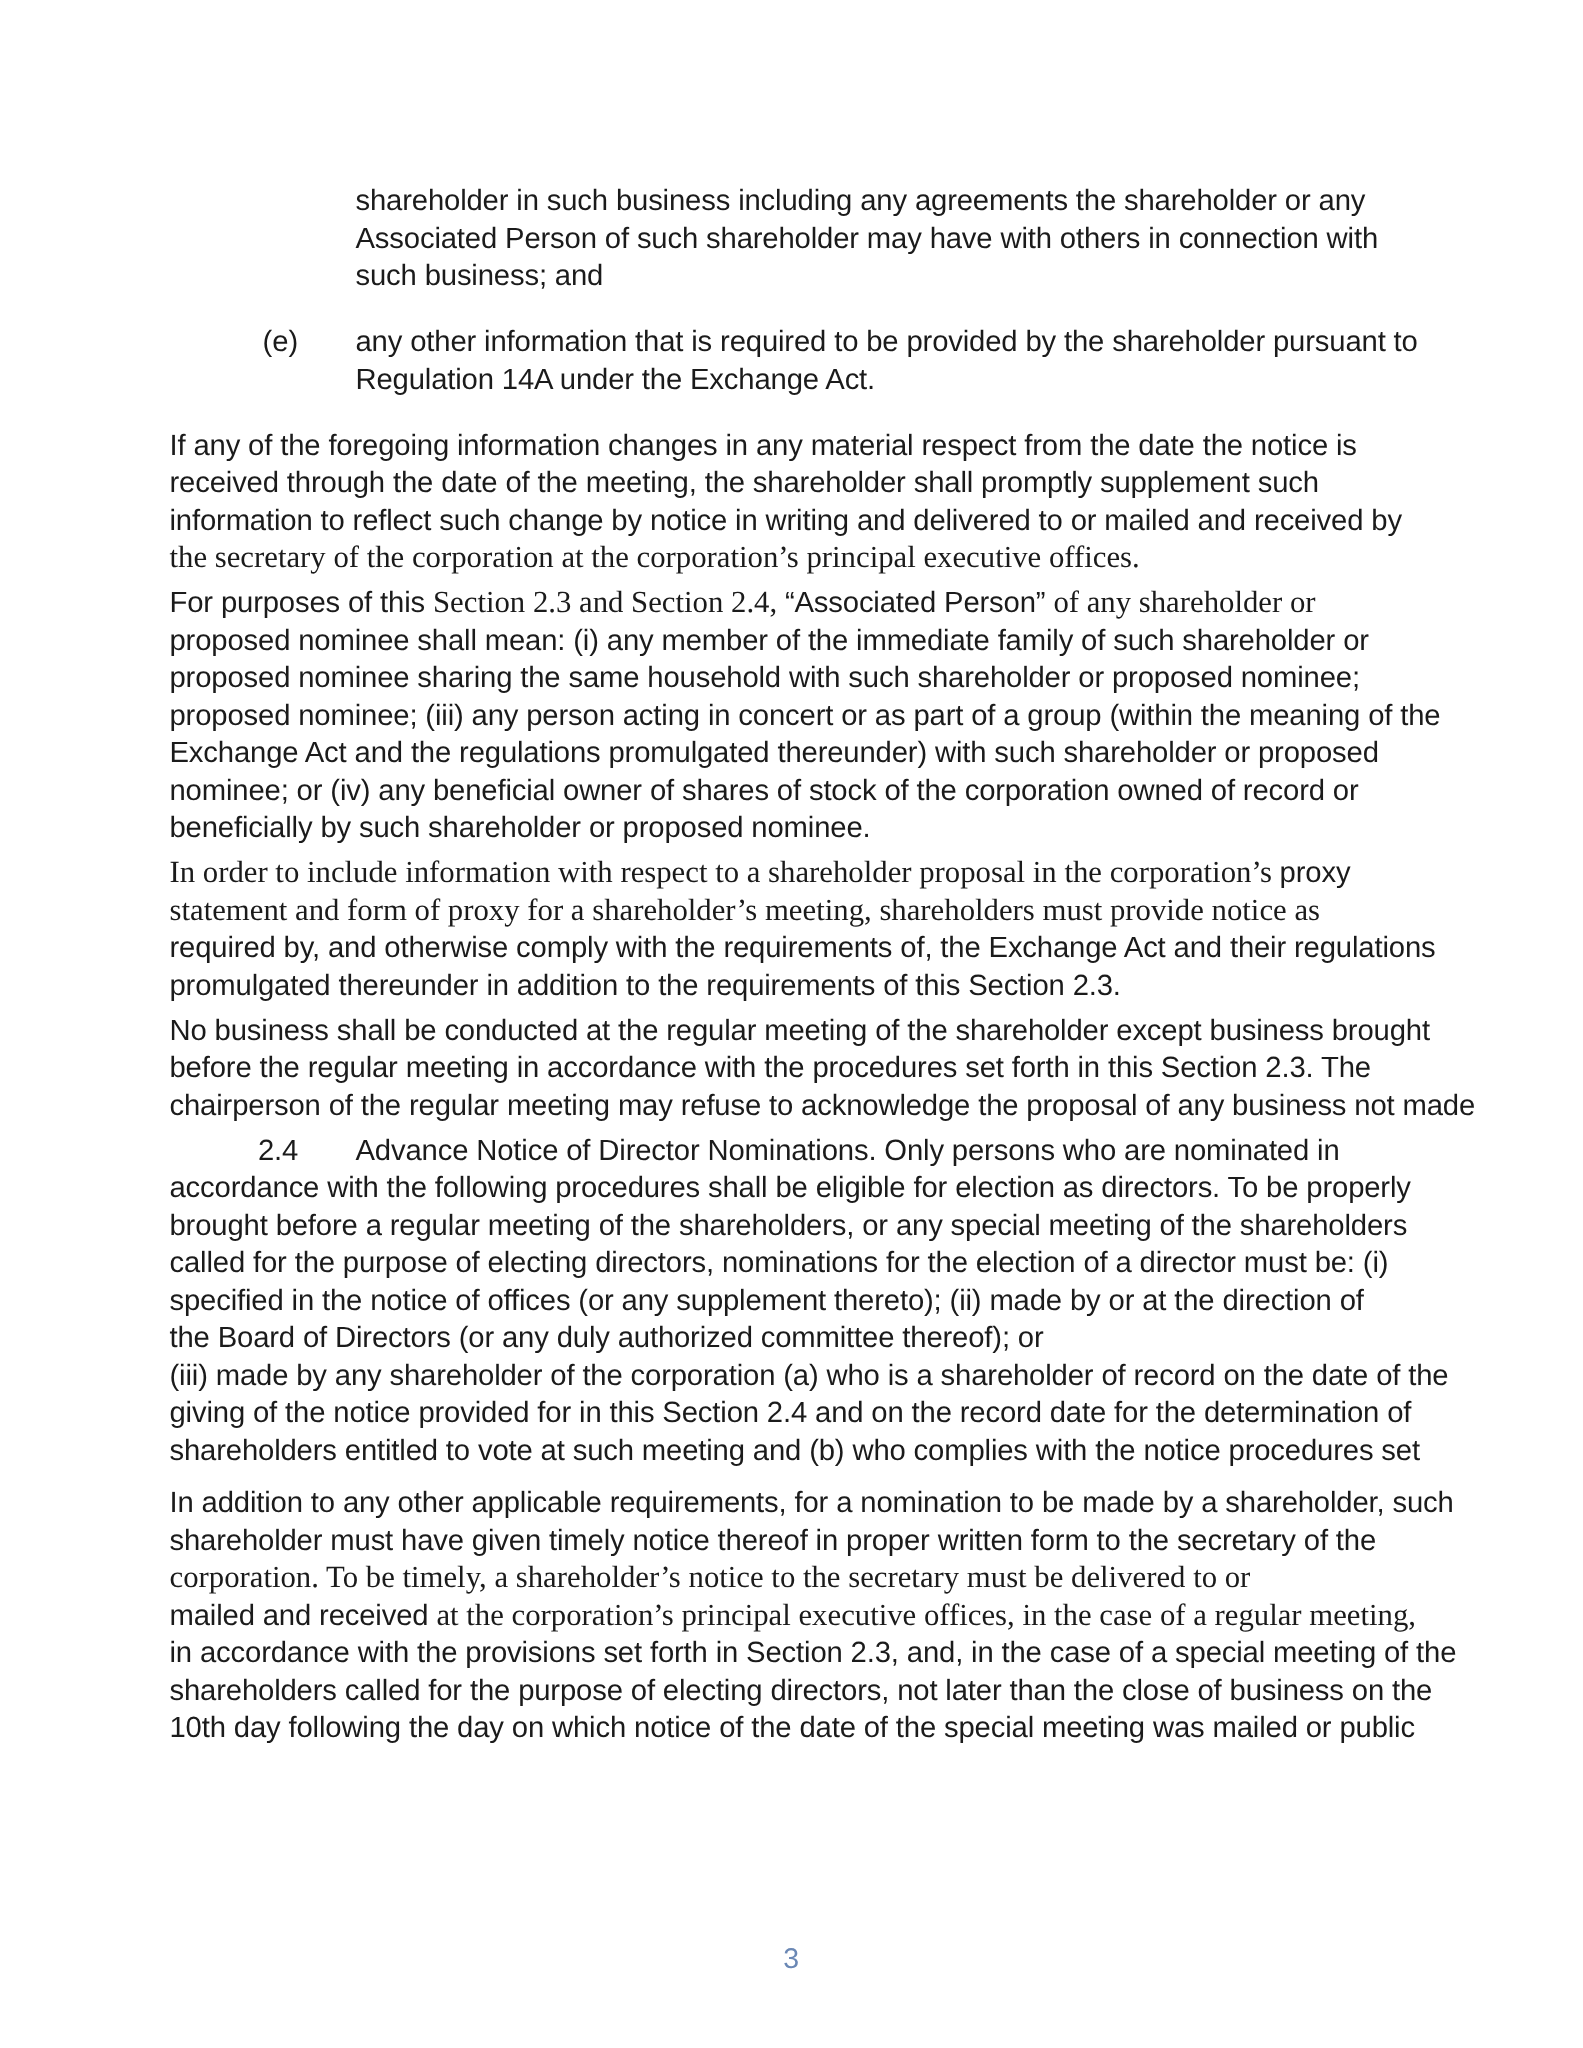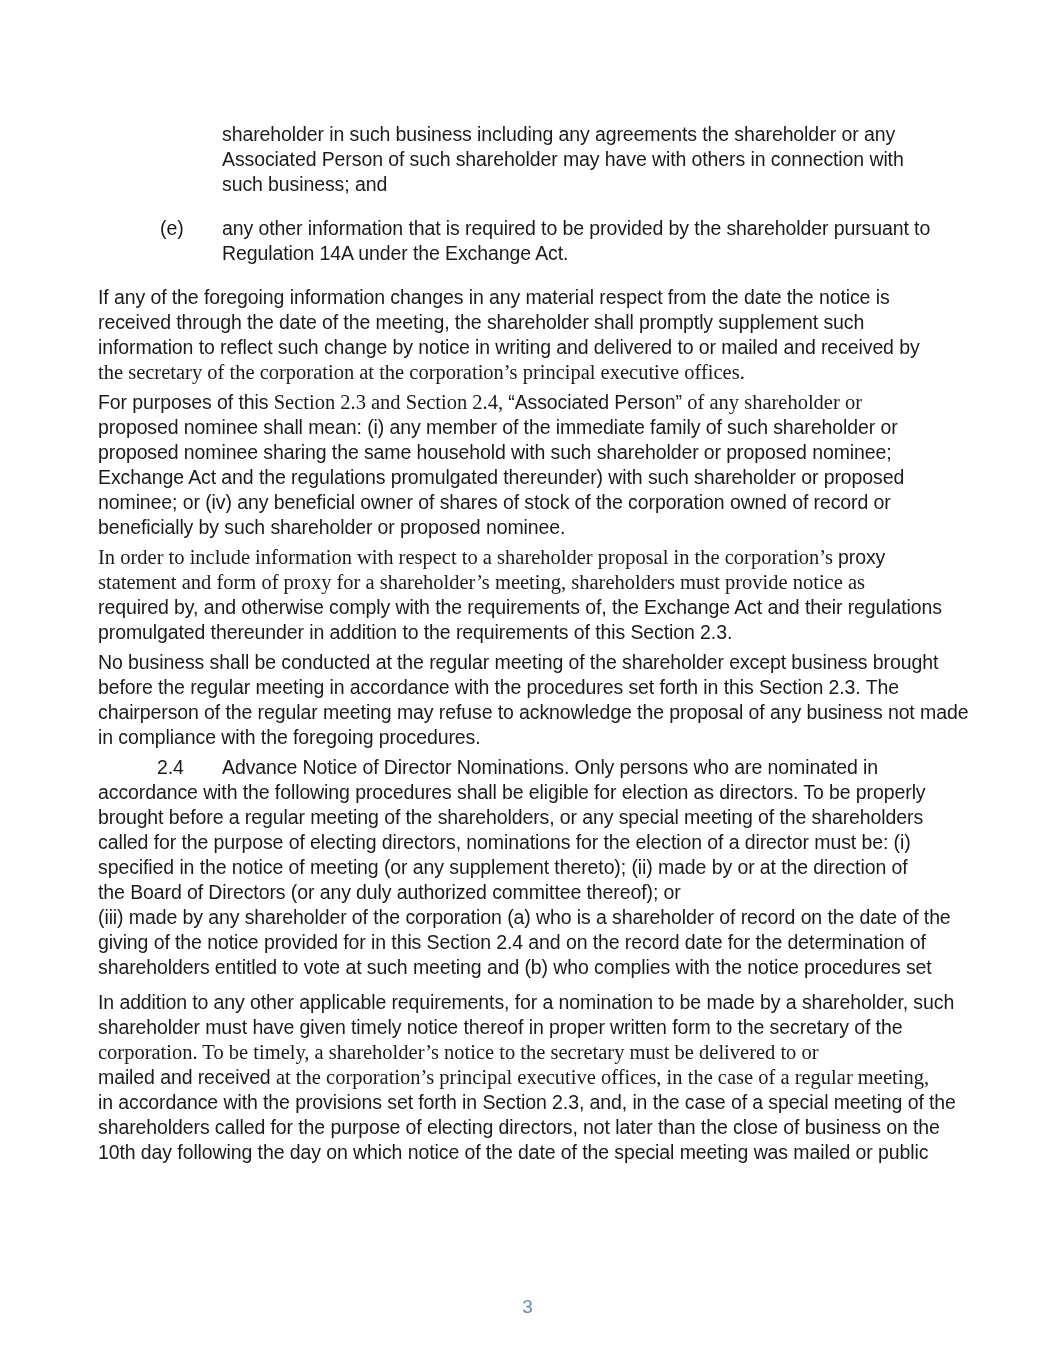--- a/index.html
+++ b/index.html
@@ -5,21 +5,21 @@
   html, body { margin:0; padding:0; overflow:hidden; }
   body {
     width:1055px; height:1365px;
     background:#ffffff;
     position:relative;
     color:#1b1b1b;
     font-family:"Liberation Sans", sans-serif;
   }
   .doc-body {
     position:absolute;
-    left:98px; top:122px;
+    left:113px; top:122px;
     width:842px;
   }
   .para { position:relative; margin:0 0 5px 0; }
   .para.gap-lg { margin-bottom:19px; }
   .para.pre-gap { margin-top:10px; }
   .para.hang .line { margin-left:124px; }
   .line {
     white-space:nowrap;
     line-height:25px;
     height:25px;
@@ -59,42 +59,42 @@
     <div class="para">
       <div class="line"><span class="sans">If any of the foregoing information changes in any material respect from the date the notice is</span></div>
       <div class="line"><span class="sans">received through the date of the meeting, the shareholder shall promptly supplement such</span></div>
       <div class="line"><span class="sans">information to reflect such change by notice in writing and delivered to or mailed and received by</span></div>
       <div class="line"><span class="serif">the secretary of the corporation at the corporation’s principal executive offices.</span></div>
     </div>
     <div class="para">
       <div class="line"><span class="sans">For purposes of this </span><span class="serif">Section 2.3 and Section 2.4, </span><span class="sans">“Associated Person” </span><span class="serif">of any shareholder or</span></div>
       <div class="line"><span class="sans">proposed nominee shall mean: (i) any member of the immediate family of such shareholder or</span></div>
       <div class="line"><span class="sans">proposed nominee sharing the same household with such shareholder or proposed nominee;</span></div>
+      <div class="line"><span class="sans">proposed nominee; (iii) any person acting in concert or as part of a group (within the meaning of the</span></div>
       <div class="line"><span class="sans">Exchange Act and the regulations promulgated thereunder) with such shareholder or proposed</span></div>
       <div class="line"><span class="sans">nominee; or (iv) any beneficial owner of shares of stock of the corporation owned of record or</span></div>
       <div class="line"><span class="sans">beneficially by such shareholder or proposed nominee.</span></div>
     </div>
     <div class="para">
       <div class="line"><span class="serif">In order to include information with respect to a shareholder proposal in the corporation’s </span><span class="sans">proxy</span></div>
       <div class="line"><span class="serif">statement and form of proxy for a shareholder’s meeting, shareholders must provide notice as</span></div>
       <div class="line"><span class="sans">required by, and otherwise comply with the requirements of, the Exchange Act and their regulations</span></div>
       <div class="line"><span class="sans">promulgated thereunder in addition to the requirements of this Section 2.3.</span></div>
     </div>
     <div class="para">
       <div class="line"><span class="sans">No business shall be conducted at the regular meeting of the shareholder except business brought</span></div>
       <div class="line"><span class="sans">before the regular meeting in accordance with the procedures set forth in this Section 2.3. The</span></div>
       <div class="line"><span class="sans">chairperson of the regular meeting may refuse to acknowledge the proposal of any business not made</span></div>
-      <div class="line"><span class="sans">in compliance with the foregoing procedures.</span></div>
     </div>
     <div class="para">
       <div class="line"><span class="sans secnum">2.4</span><span class="sans">Advance Notice of Director Nominations. Only persons who are nominated in</span></div>
       <div class="line"><span class="sans">accordance with the following procedures shall be eligible for election as directors. To be properly</span></div>
       <div class="line"><span class="sans">brought before a regular meeting of the shareholders, or any special meeting of the shareholders</span></div>
       <div class="line"><span class="sans">called for the purpose of electing directors, nominations for the election of a director must be: (i)</span></div>
-      <div class="line"><span class="sans">specified in the notice of meeting (or any supplement thereto); (ii) made by or at the direction of</span></div>
+      <div class="line"><span class="sans">specified in the notice of offices (or any supplement thereto); (ii) made by or at the direction of</span></div>
       <div class="line"><span class="sans">the Board of Directors (or any duly authorized committee thereof); or</span></div>
       <div class="line"><span class="sans">(iii) made by any shareholder of the corporation (a) who is a shareholder of record on the date of the</span></div>
       <div class="line"><span class="sans">giving of the notice provided for in this Section 2.4 and on the record date for the determination of</span></div>
       <div class="line"><span class="sans">shareholders entitled to vote at such meeting and (b) who complies with the notice procedures set</span></div>
     </div>
     <div class="para pre-gap">
       <div class="line"><span class="sans">In addition to any other applicable requirements, for a nomination to be made by a shareholder, such</span></div>
       <div class="line"><span class="sans">shareholder must have given timely notice thereof in proper written form to the secretary of the</span></div>
       <div class="line"><span class="serif">corporation. To be timely, a shareholder’s notice to the secretary must be delivered to or</span></div>
       <div class="line"><span class="sans">mailed and received </span><span class="serif">at the corporation’s principal executive offices, in the case of a regular meeting,</span></div>

